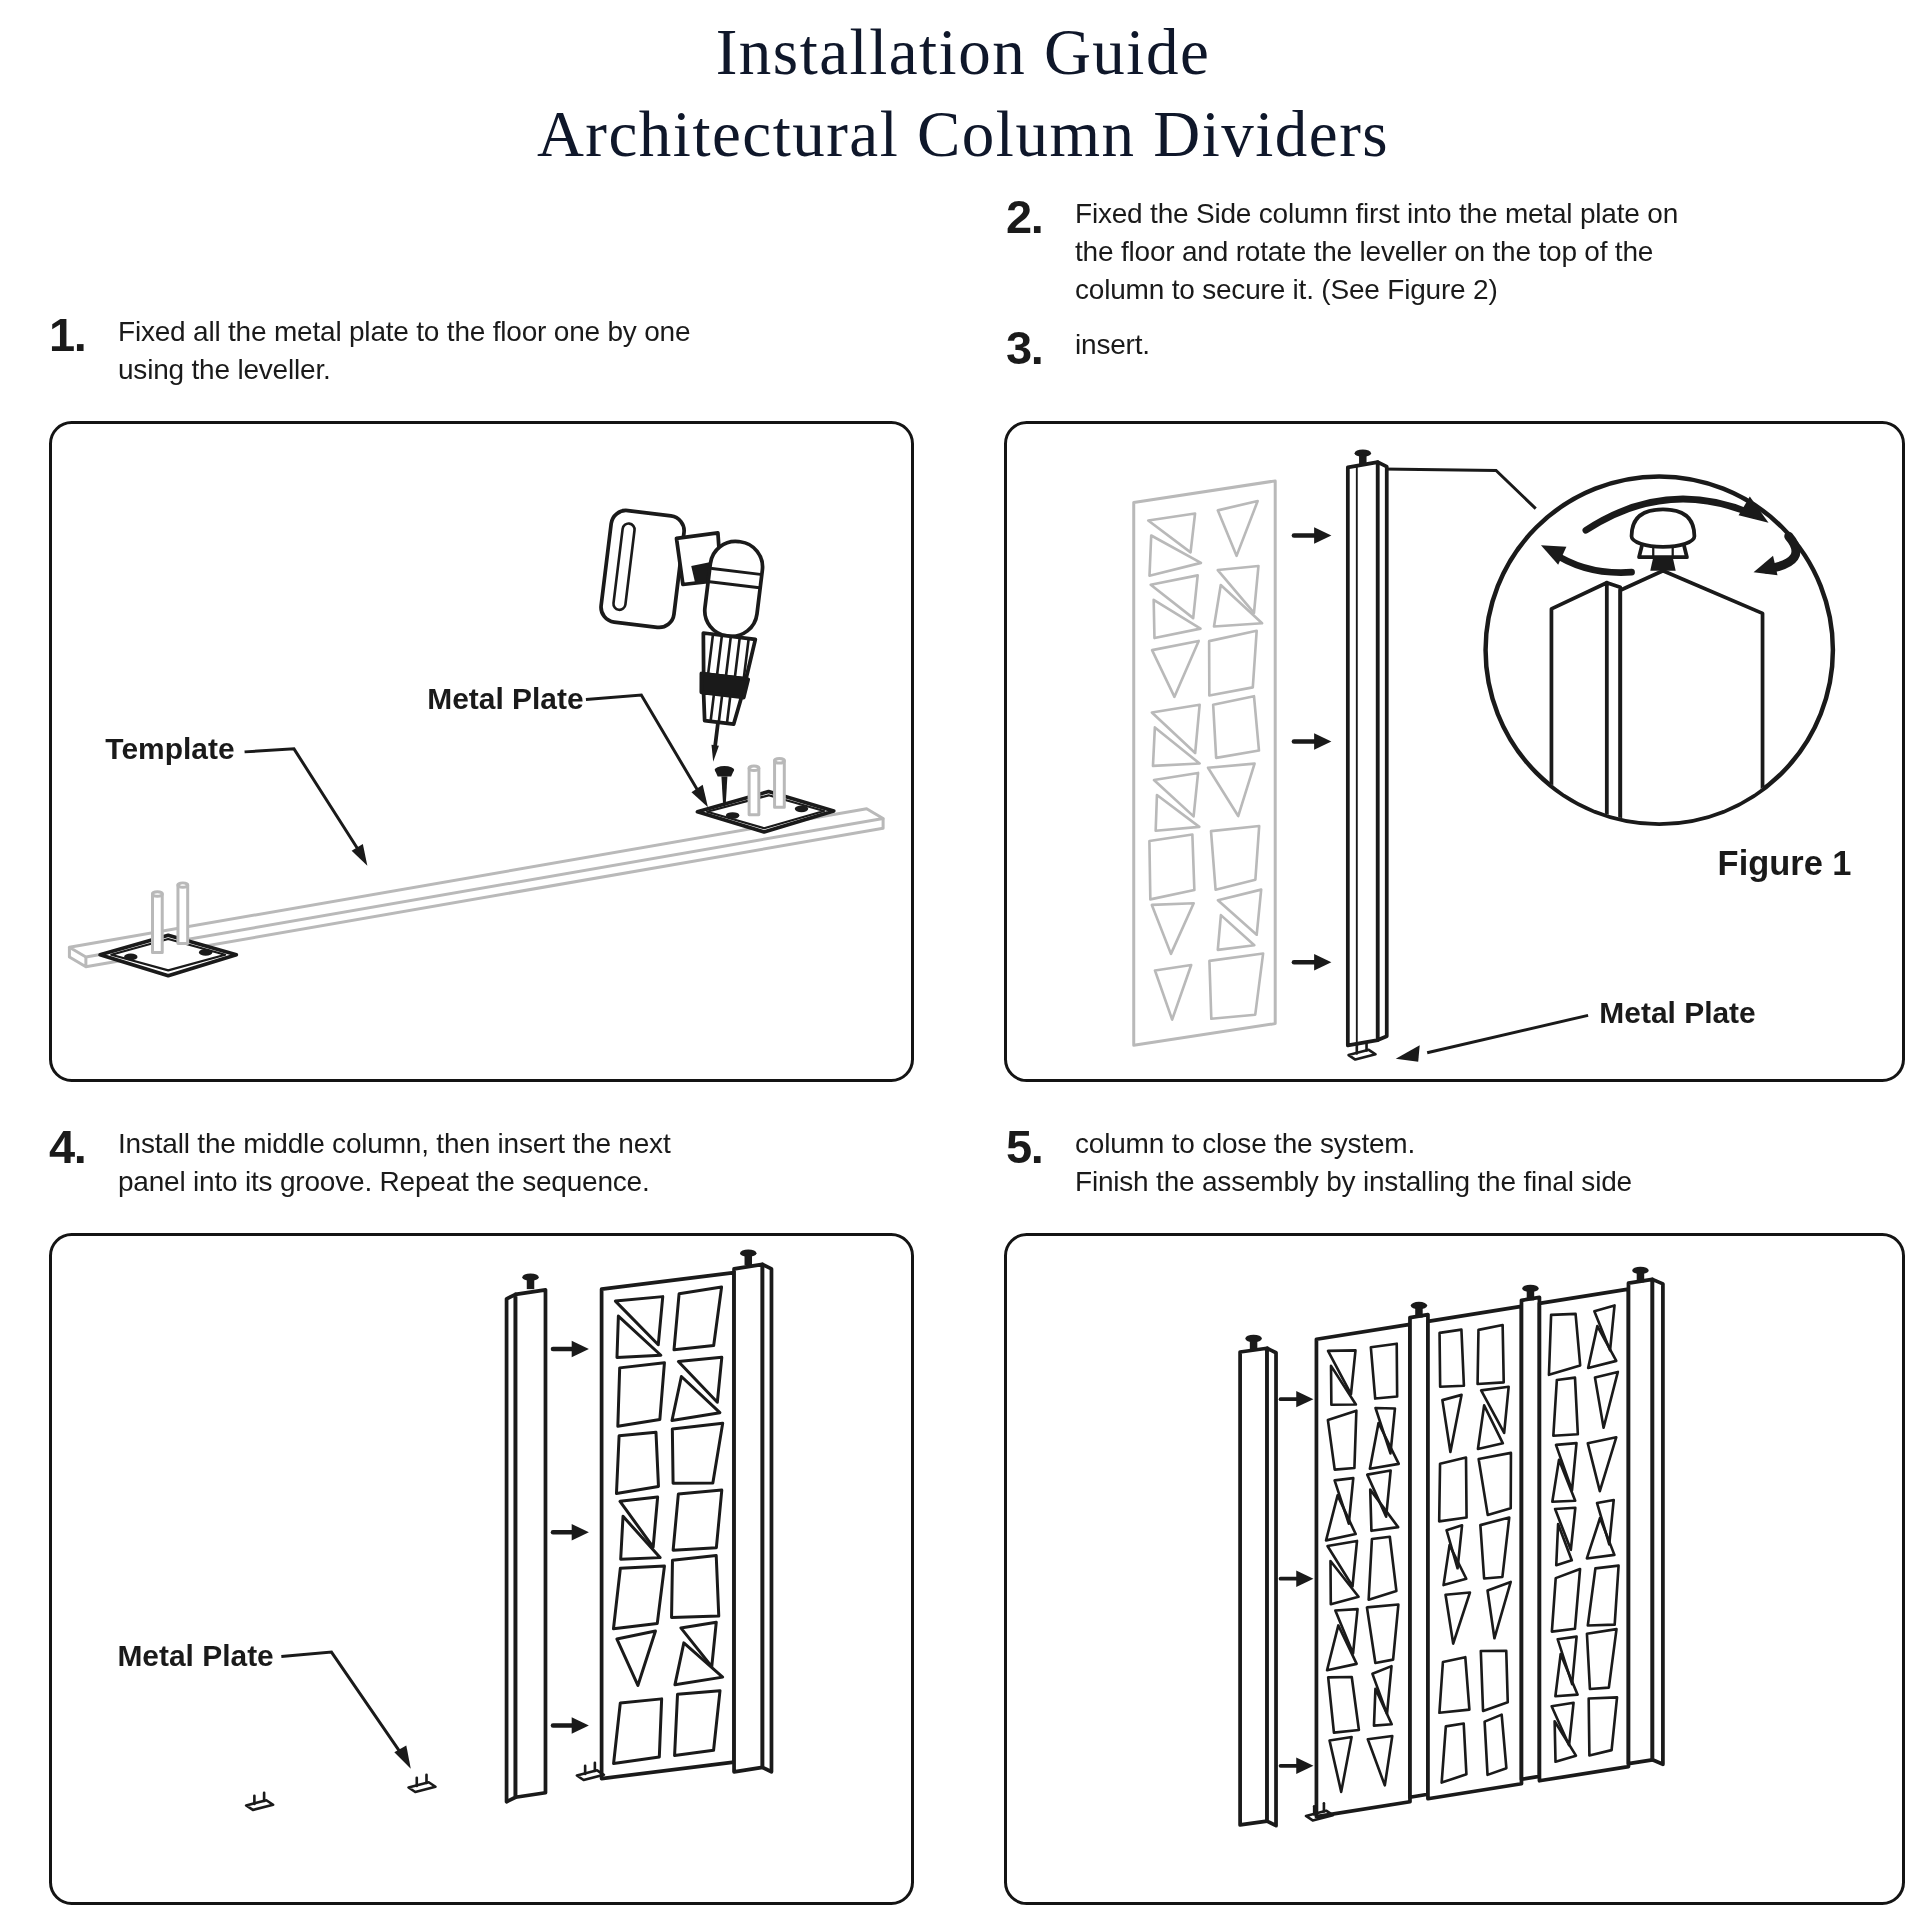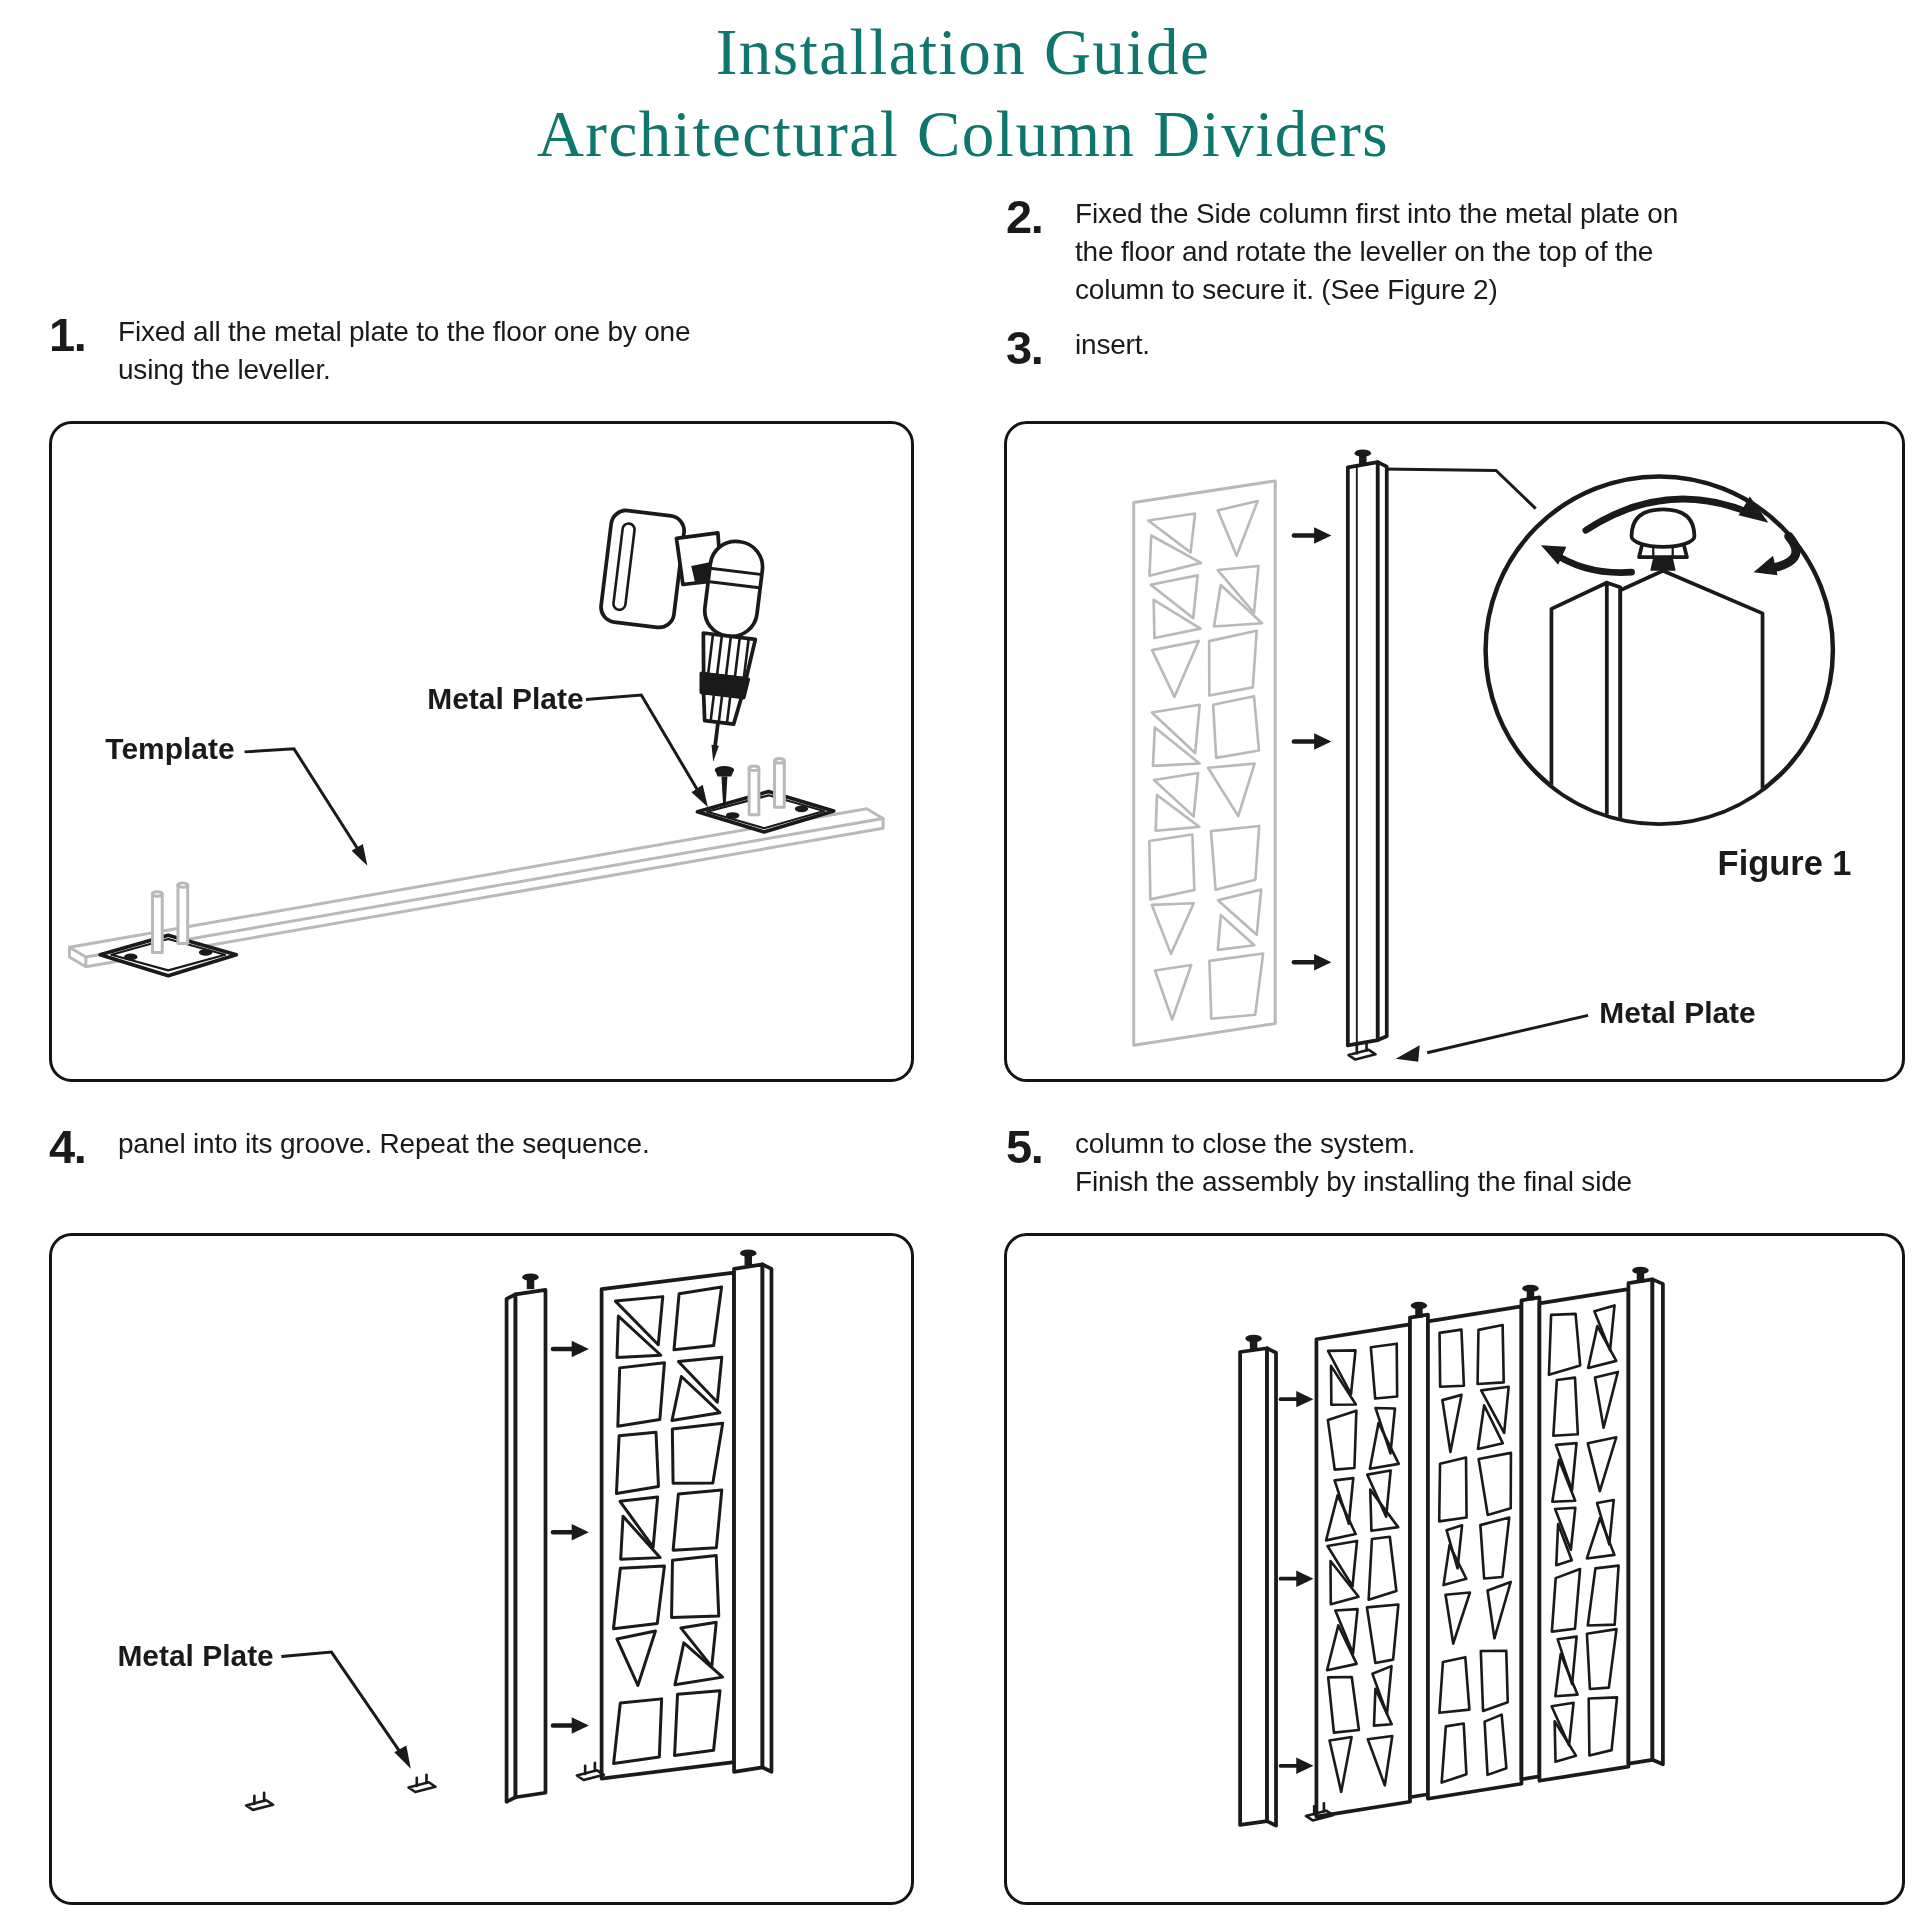--- a/index.html
+++ b/index.html
@@ -2,21 +2,21 @@
 <html style="font-size:12px"><head>
 <meta charset="utf-8">
 <style>
   html,body{margin:0;padding:0;}
   body{
     width:1926px;height:1926px;background:#ffffff;position:relative;
     font-family:"Liberation Sans",sans-serif;color:#1a1a1a;overflow:hidden;
   }
   .title{
     position:absolute;top:12px;left:0;width:100%;text-align:center;
-    font-family:"Liberation Serif",serif;font-weight:400;color:#0f766e;
+    font-family:"Liberation Serif",serif;font-weight:400;color:#0f172a;
     letter-spacing:1.5px;
   }
   .title .tline{font-size:65px;line-height:1.26;}
   .step{position:absolute;display:flex;align-items:flex-start;}
   .step-num{font-size:47px;font-weight:700;line-height:.95;width:69px;flex:none;letter-spacing:-1.5px;}
   .step-text{font-size:28px;line-height:38px;font-weight:500;letter-spacing:-0.2px;}
   .step-text div{white-space:nowrap;}
   .panel{
     position:absolute;border:3.8px solid #141414;border-radius:22.7px;
     background:#fff;box-sizing:border-box;
@@ -56,20 +56,21 @@
 <div class="step" style="left:1006px;top:326px;">
   <div class="step-num">3.</div>
   <div class="step-text">
     <div>insert.</div>
   </div>
 </div>
 
 <div class="step" style="left:49px;top:1125px;">
   <div class="step-num">4.</div>
   <div class="step-text">
+    <div>Install the middle column, then insert the next</div>
     <div>panel into its groove. Repeat the sequence.</div>
   </div>
 </div>
 
 <div class="step" style="left:1006px;top:1125px;">
   <div class="step-num">5.</div>
   <div class="step-text">
     <div>column to close the system.</div>
     <div>Finish the assembly by installing the final side</div>
   </div>

